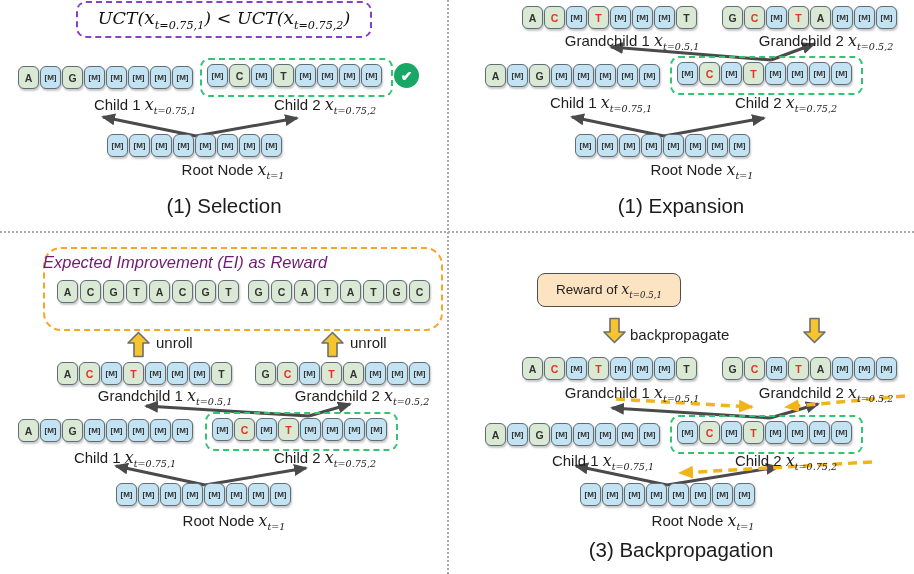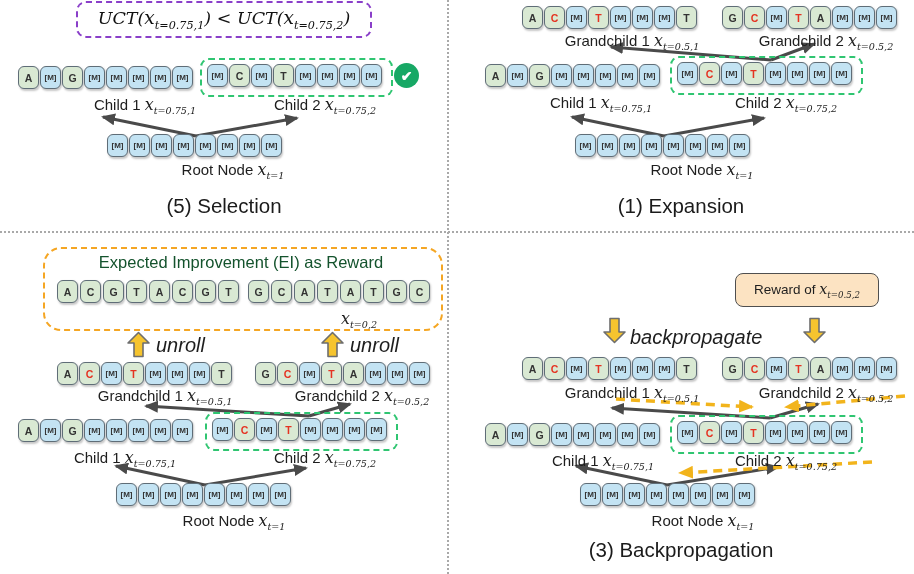--- a/index.html
+++ b/index.html
@@ -19,27 +19,27 @@
   .seqlabel{position:absolute;width:180px;text-align:center;font-size:15px;white-space:nowrap}
   .mvar{font-family:"DejaVu Serif",serif;font-style:italic;font-size:1.06em}
   .mi{font-family:"DejaVu Serif",serif;font-style:italic}
   sub.msub{font-family:"DejaVu Serif",serif;font-style:italic;font-size:0.64em}
   .dashed-box{position:absolute;border-radius:9px}
   .green-dash{border:2px dashed #2fc571}
   .formula-box{position:absolute;left:76px;top:1px;width:292px;height:33px;border:2.5px dashed #8a3fc9;
                border-radius:10px;display:flex;align-items:center;justify-content:center;
                font-size:17.5px;color:#111;white-space:nowrap}
   .ei-box{position:absolute;left:43px;top:247px;width:396px;height:80px;border:2.5px dashed #f5a623;border-radius:18px}
-  .ei-title{position:absolute;left:43px;top:253px;width:396px;text-align:center;font-size:16.5px;color:#14532d}
+  .ei-title{position:absolute;left:43px;top:253px;width:396px;text-align:left;font-style:italic;font-size:16.5px;color:#701a75}
   .reward-box{position:absolute;width:142px;height:32px;background:#fce3c2;border:1.5px solid #4f4f4f;
               border-radius:8px;display:flex;align-items:center;justify-content:center;font-size:13.5px;white-space:nowrap}
   .check{position:absolute;left:394px;top:63px;width:25px;height:25px;border-radius:50%;background:#17a865;
          color:#fff;display:flex;align-items:center;justify-content:center;font-size:14px;font-weight:bold}
   .caption{position:absolute;text-align:center;font-size:20.5px;color:#1b1b1b}
-  .flowtext{position:absolute;font-style:italic;font-size:20px;white-space:nowrap}
+  .flowtext{position:absolute;font-size:15px;white-space:nowrap}
   .blockarrow{position:absolute}
 </style>
 </head>
 <body>
 
 <div id="canvas">
 
   <div class="vdiv"></div>
   <div class="hdiv"></div>
 
@@ -112,21 +112,21 @@
       <span class="token">[M]</span>
       <span class="token">[M]</span>
       <span class="token">[M]</span>
       <span class="token">[M]</span>
       <span class="token">[M]</span>
       <span class="token">[M]</span>
       <span class="token">[M]</span>
     </div>
   <div class="seqlabel" style="left:143px;top:160px"><span>Root Node </span><span class="mvar">x</span><sub class="msub">t=1</sub></div>
 
-  <div class="caption" style="left:0;top:194px;width:448px">(5) Selection</div>
+  <div class="caption" style="left:0;top:194px;width:448px">(1) Selection</div>
 
   <div class="seq" style="left:522px;top:6px">
       <span class="token tk-green letter">A</span>
       <span class="token tk-green tk-red letter">C</span>
       <span class="token">[M]</span>
       <span class="token tk-green tk-red letter">T</span>
       <span class="token">[M]</span>
       <span class="token">[M]</span>
       <span class="token">[M]</span>
       <span class="token tk-green letter">T</span>
@@ -199,21 +199,20 @@
   <div class="seq wide" style="left:248px;top:280px">
       <span class="token tk-green letter">G</span>
       <span class="token tk-green letter">C</span>
       <span class="token tk-green letter">A</span>
       <span class="token tk-green letter">T</span>
       <span class="token tk-green letter">A</span>
       <span class="token tk-green letter">T</span>
       <span class="token tk-green letter">G</span>
       <span class="token tk-green letter">C</span>
     </div>
-  <div class="seqlabel" style="left:269px;top:309px"><span class="mvar">x</span><sub class="msub">t=0,2</sub></div>
 
   <svg class="blockarrow" style="left:126px;top:331px" width="25" height="27" viewBox="0 0 25 26">
     <path d="M12.5 1 L23 11.5 H17 V25 H8 V11.5 H2 Z" fill="#f6c42e" stroke="#6e6e6e" stroke-width="1.6" stroke-linejoin="round"></path>
   </svg>
   <div class="flowtext" style="left:156px;top:334px">unroll</div>
   <svg class="blockarrow" style="left:320px;top:331px" width="25" height="27" viewBox="0 0 25 26">
     <path d="M12.5 1 L23 11.5 H17 V25 H8 V11.5 H2 Z" fill="#f6c42e" stroke="#6e6e6e" stroke-width="1.6" stroke-linejoin="round"></path>
   </svg>
   <div class="flowtext" style="left:350px;top:334px">unroll</div>
 
@@ -271,22 +270,22 @@
       <span class="token">[M]</span>
       <span class="token">[M]</span>
       <span class="token">[M]</span>
       <span class="token">[M]</span>
       <span class="token">[M]</span>
       <span class="token">[M]</span>
     </div>
   <div class="seqlabel" style="left:144px;top:511px"><span>Root Node </span><span class="mvar">x</span><sub class="msub">t=1</sub></div>
 
 
-  <div class="reward-box" style="left:735px;top:273px">
-    <span><span>Reward of </span><span class="mvar">x</span><sub class="msub">t=0.5,2</sub></span>
+  <div class="reward-box" style="left:537px;top:273px">
+    <span><span>Reward of </span><span class="mvar">x</span><sub class="msub">t=0.5,1</sub></span>
   </div>
 
   <svg class="blockarrow" style="left:602px;top:317px" width="25" height="27" viewBox="0 0 25 26">
     <path d="M12.5 25 L2 14.5 H8 V1 H17 V14.5 H23 Z" fill="#f6c42e" stroke="#6e6e6e" stroke-width="1.6" stroke-linejoin="round"></path>
   </svg>
   <div class="flowtext" style="left:630px;top:326px;width:170px;">backpropagate</div>
   <svg class="blockarrow" style="left:802px;top:317px" width="25" height="27" viewBox="0 0 25 26">
     <path d="M12.5 25 L2 14.5 H8 V1 H17 V14.5 H23 Z" fill="#f6c42e" stroke="#6e6e6e" stroke-width="1.6" stroke-linejoin="round"></path>
   </svg>
 

